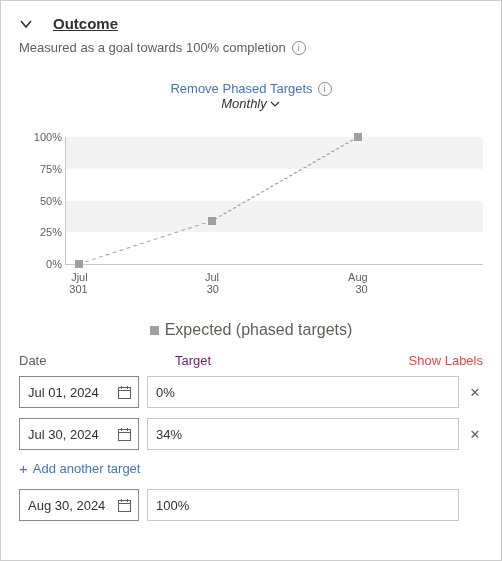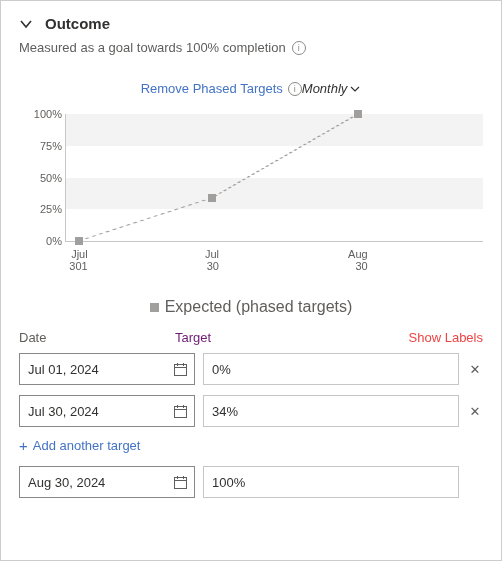--- a/index.html
+++ b/index.html
@@ -10,22 +10,23 @@
       background: #fff;
       width: 502px;
       height: 561px;
       border: 1px solid #ccc;
       padding: 14px 18px 10px 18px;
       overflow: hidden;
     }
     .header-row {
       display: flex;
       align-items: center;
-      gap: 12px;
+      gap: 20px;
       margin-bottom: 8px;
+      text-decoration: underline;
     }
     .chevron svg { display: block; }
     .title {
       font-size: 15px;
       font-weight: 600;
     }
     .subtitle-row {
       display: flex;
       align-items: center;
       gap: 6px;
@@ -37,23 +38,24 @@
       align-items: center;
       justify-content: center;
       width: 14px; height: 14px;
       border: 1px solid #8a8886;
       border-radius: 50%;
       font-size: 9px;
       color: #8a8886;
     }
     .controls-row {
       display: flex;
-      justify-content: center;
-      align-items: center;
-      margin-bottom: 14px;
+      justify-content: flex-end;
+      align-items: center;
+      margin-bottom: 22px;
+      flex-direction: column;
     }
     .link {
       color: #4373c5;
       font-size: 13px;
       cursor: pointer;
       display: inline-flex;
       align-items: center;
       gap: 5px;
     }
     .freq {
@@ -136,21 +138,21 @@
     .show-labels { color: #ef4444; cursor: pointer; font-size: 13px; }
 
     
     .target-row {
       display: flex;
       align-items: center;
       gap: 8px;
       margin-bottom: 10px;
     }
     .date-input {
-      width: 176px;
+      width: 120px;
       height: 32px;
       border: 1px solid #8a8886;
       display: flex;
       align-items: center;
       padding: 0 6px 0 8px;
       background: #fff;
     }
     .date-input .val { flex: 1; font-size: 13px; color: #323130; }
     .cal-icon svg { display: block; }
     .target-input {

